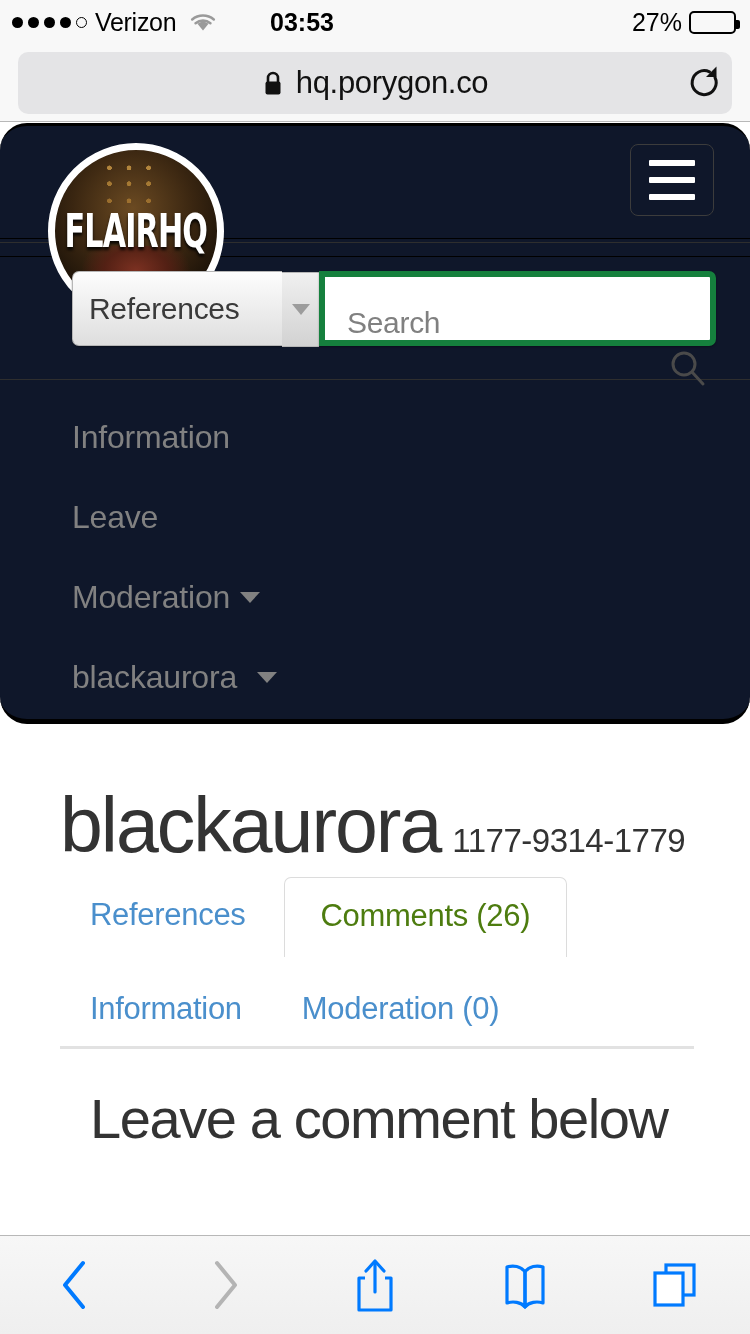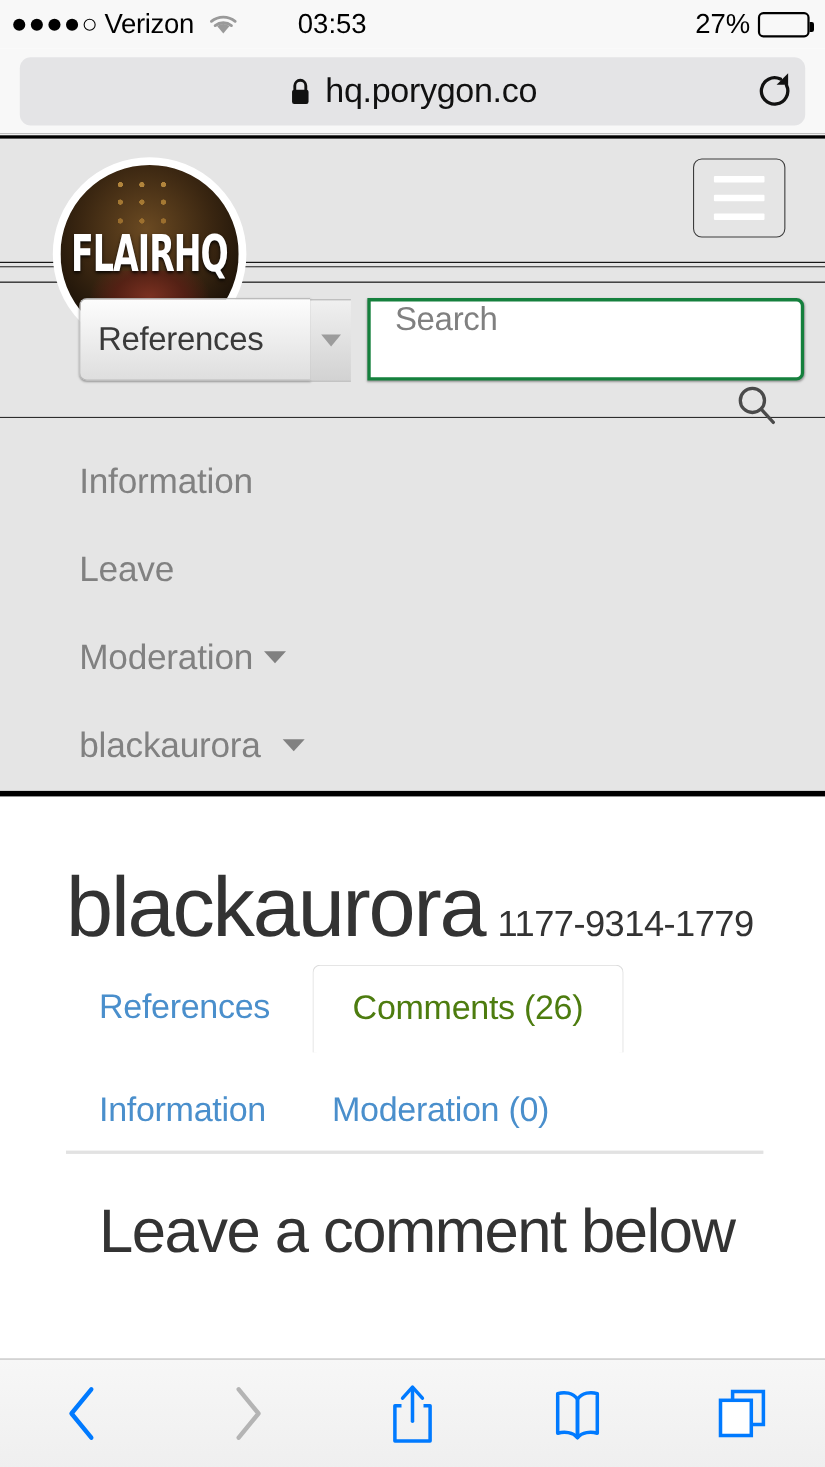--- a/index.html
+++ b/index.html
@@ -17,21 +17,21 @@
   }
   .sb-left{ position:absolute; left:12px; top:0; height:44px; display:flex; align-items:center; gap:8px; }
   .dots{ display:flex; align-items:center; gap:5px; }
   .dot{ width:11px; height:11px; border-radius:50%; background:#000; }
   .dot.hollow{ background:transparent; border:1.6px solid #000; }
   .carrier{ font-size:25px; color:#000; letter-spacing:-0.3px; }
   .wifi{ margin-left:4px; display:block; }
   .sb-time{
     position:absolute; left:0; top:0; width:604px; height:44px;
     display:flex; align-items:center; justify-content:center;
-    font-size:25px; font-weight:normal; color:#000; letter-spacing:0px;
+    font-size:25px; font-weight:bold; color:#000; letter-spacing:0px;
   }
   .sb-right{ position:absolute; right:14px; top:0; height:44px; display:flex; align-items:center; gap:7px; }
   .batt-pct{ font-size:25px; color:#000; }
   .batt{
     position:relative; width:47px; height:23px; border:2px solid #000;
     border-radius:5px; padding:2px;
   }
   .batt:after{
     content:""; position:absolute; right:-6px; top:7px;
     width:4px; height:9px; background:#000; border-radius:0 2px 2px 0;
@@ -48,22 +48,23 @@
     background:#e4e4e6; border-radius:10px;
     display:flex; align-items:center; justify-content:center;
   }
   .lock{ display:block; margin-right:12px; }
   .url-text{ font-size:31px; color:#111; letter-spacing:-0.3px; }
   .reload{ position:absolute; right:26px; top:50%; transform:translateY(-50%); }
 
   
   .site-header{
     position:absolute; left:0; top:123px; width:750px; height:601px;
-    background:#e5e5e5; border-top:3px solid #000; border-bottom:5px solid #000;
+    background:#0f172a; border-top:3px solid #000; border-bottom:5px solid #000;
     overflow:hidden;
+    border-radius:27px;
   }
   .logo{
     position:absolute; left:48px; top:17px; width:176px; height:176px;
     border-radius:50%; border:7px solid #fff;
     background:radial-gradient(circle at 48% 36%, #6b4a22 0%, #3a2611 45%, #1b1208 75%, #120c06 100%);
     overflow:hidden; z-index:5;
     display:flex; align-items:center; justify-content:center;
   }
   .logo .bits{
     position:absolute; left:50%; top:6px; transform:translateX(-50%);
@@ -115,22 +116,22 @@
     border:1px solid #b6b6b6; border-left:none; border-right:none;
     display:flex; align-items:center; justify-content:center;
   }
   .sel-caret i{
     display:block; width:0; height:0;
     border-left:9px solid transparent; border-right:9px solid transparent;
     border-top:11px solid #9c9c9c;
   }
   .searchinput{
     position:absolute; left:247px; top:0; width:397px; height:75px;
-    background:#fff; border:3px solid #15803d; border-radius:0 7px 7px 0;
-    display:flex; align-items:flex-start; box-shadow:0 1px 2px rgba(0,0,0,.35);margin-left:15px;
+    background:#fff; border:6px solid #15803d; border-radius:0 7px 7px 0;
+    display:flex; align-items:flex-end; box-shadow:0 1px 2px rgba(0,0,0,.35);
   }
   .searchinput .ph{ font-size:30px; color:#808080; padding-left:22px; letter-spacing:-0.3px; }
   .search-glass{ position:absolute; right:42px; top:222px; z-index:4; }
 
   .navlist{ position:absolute; left:0; top:271px; width:750px; z-index:4; }
   .navitem{
     height:80px; display:flex; align-items:center; padding-left:72px;
     font-size:32px; color:#818181; letter-spacing:-0.2px;
   }
   .navitem .dncaret{

